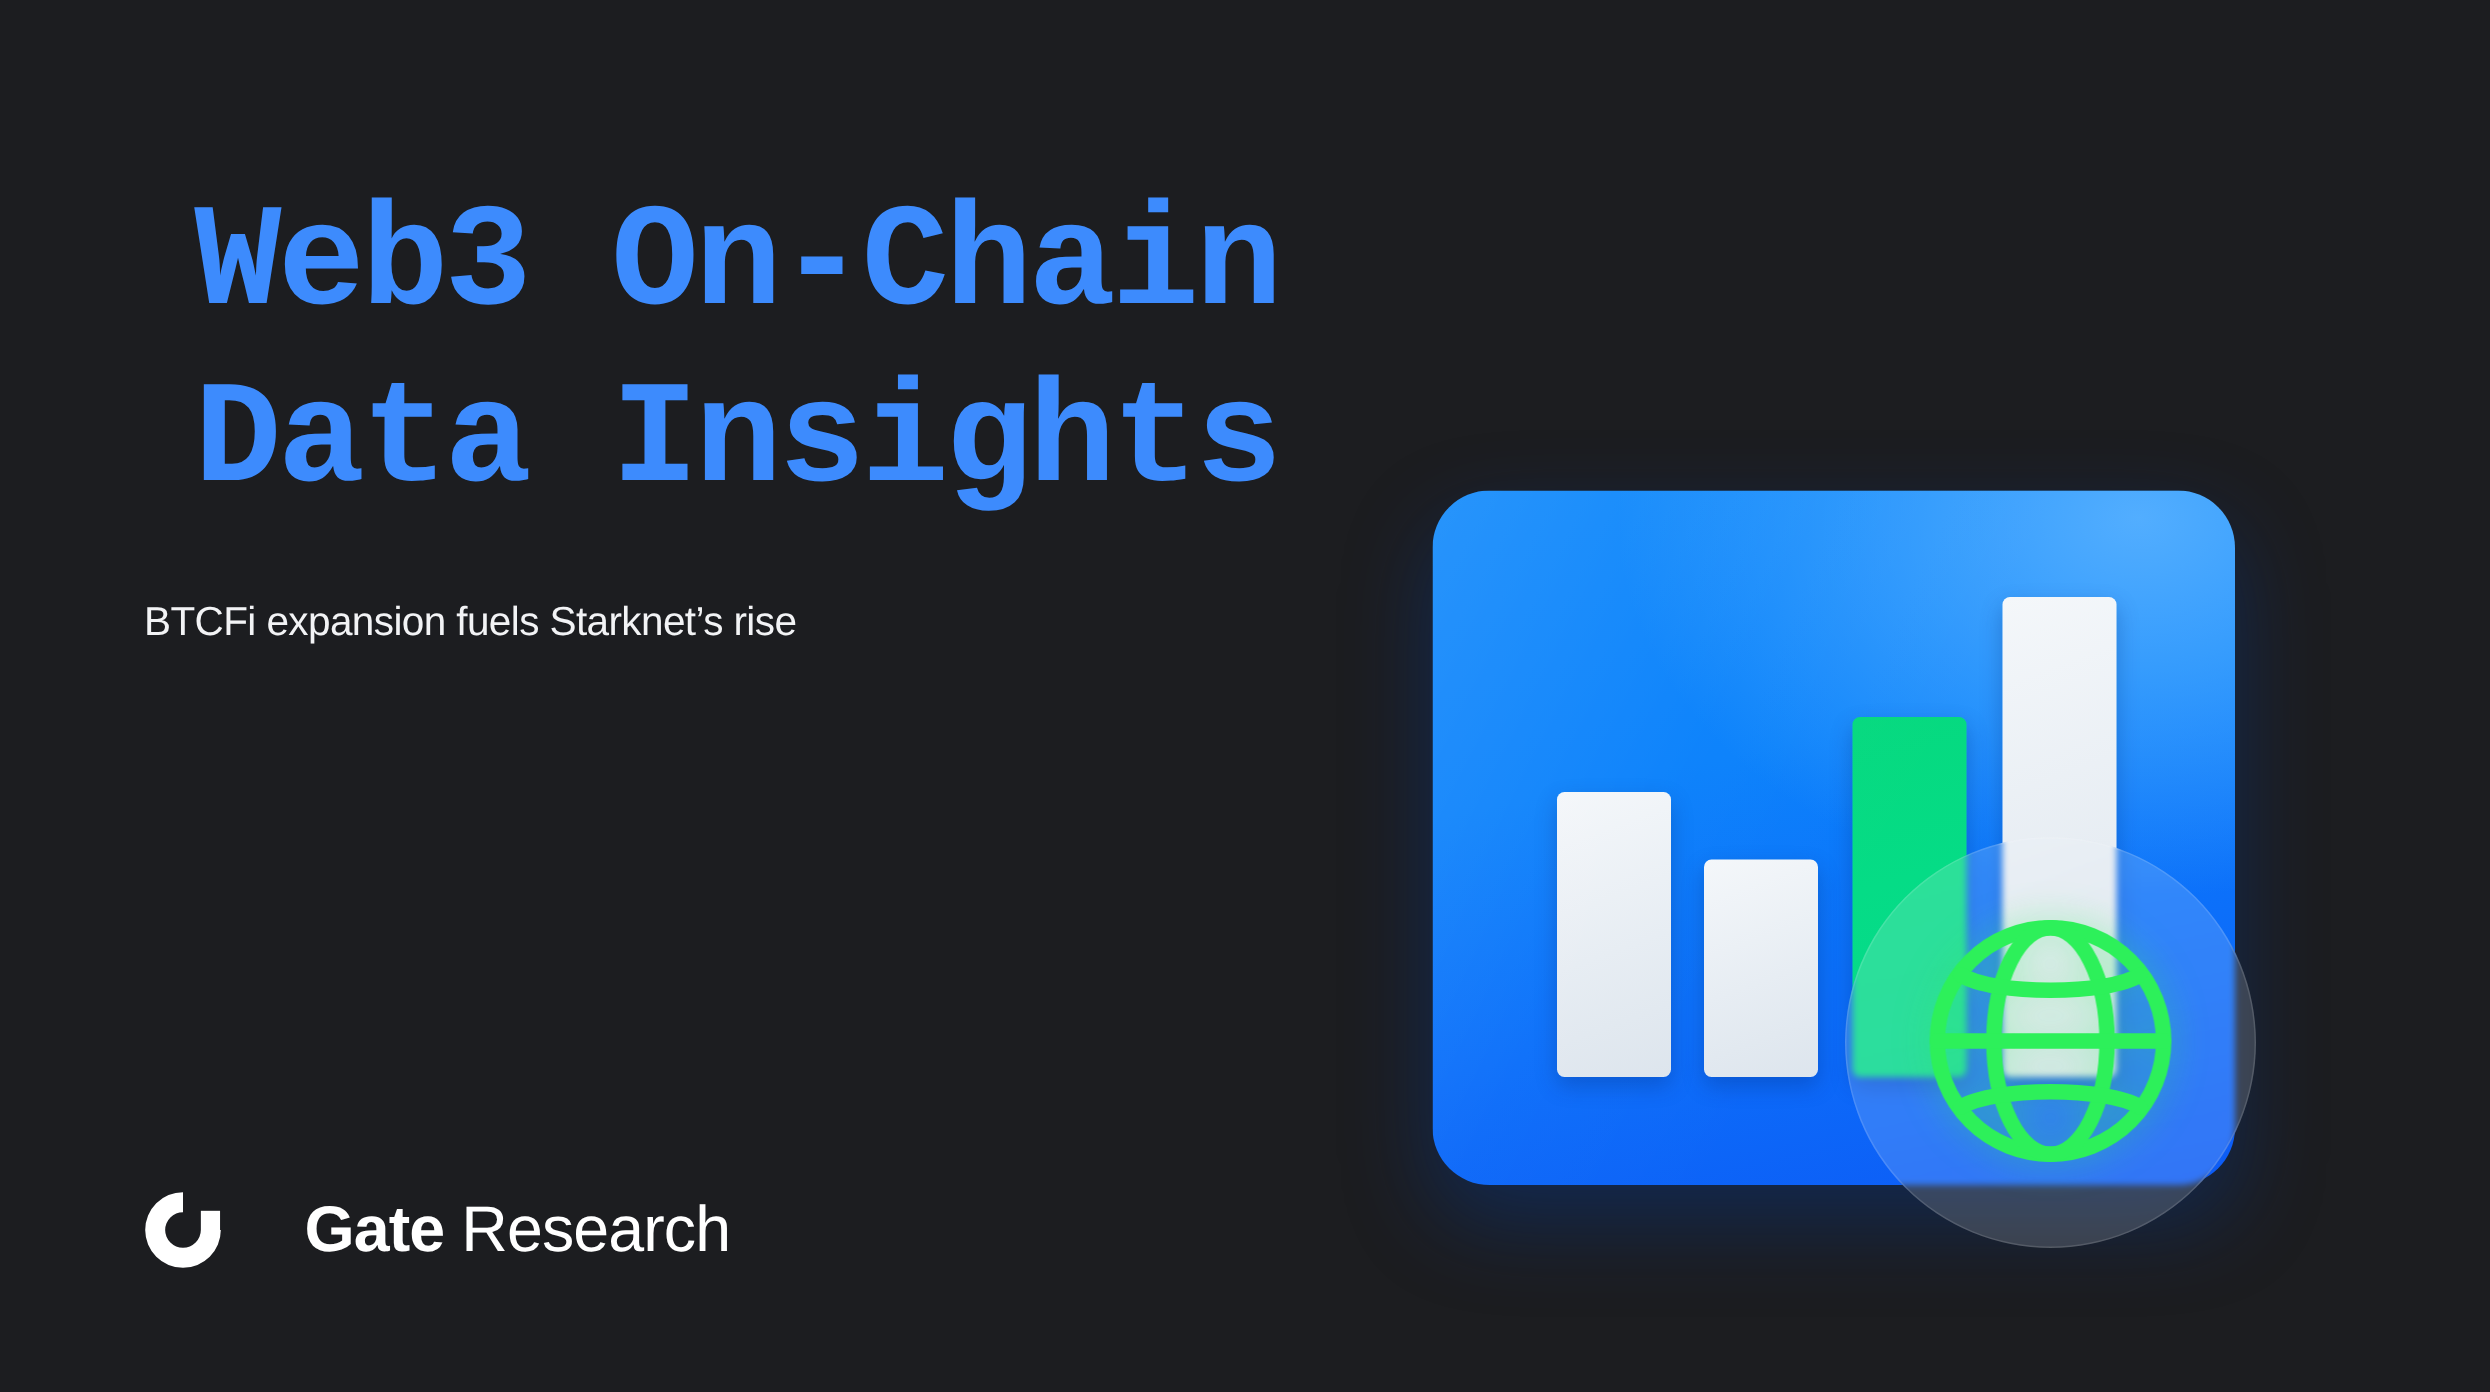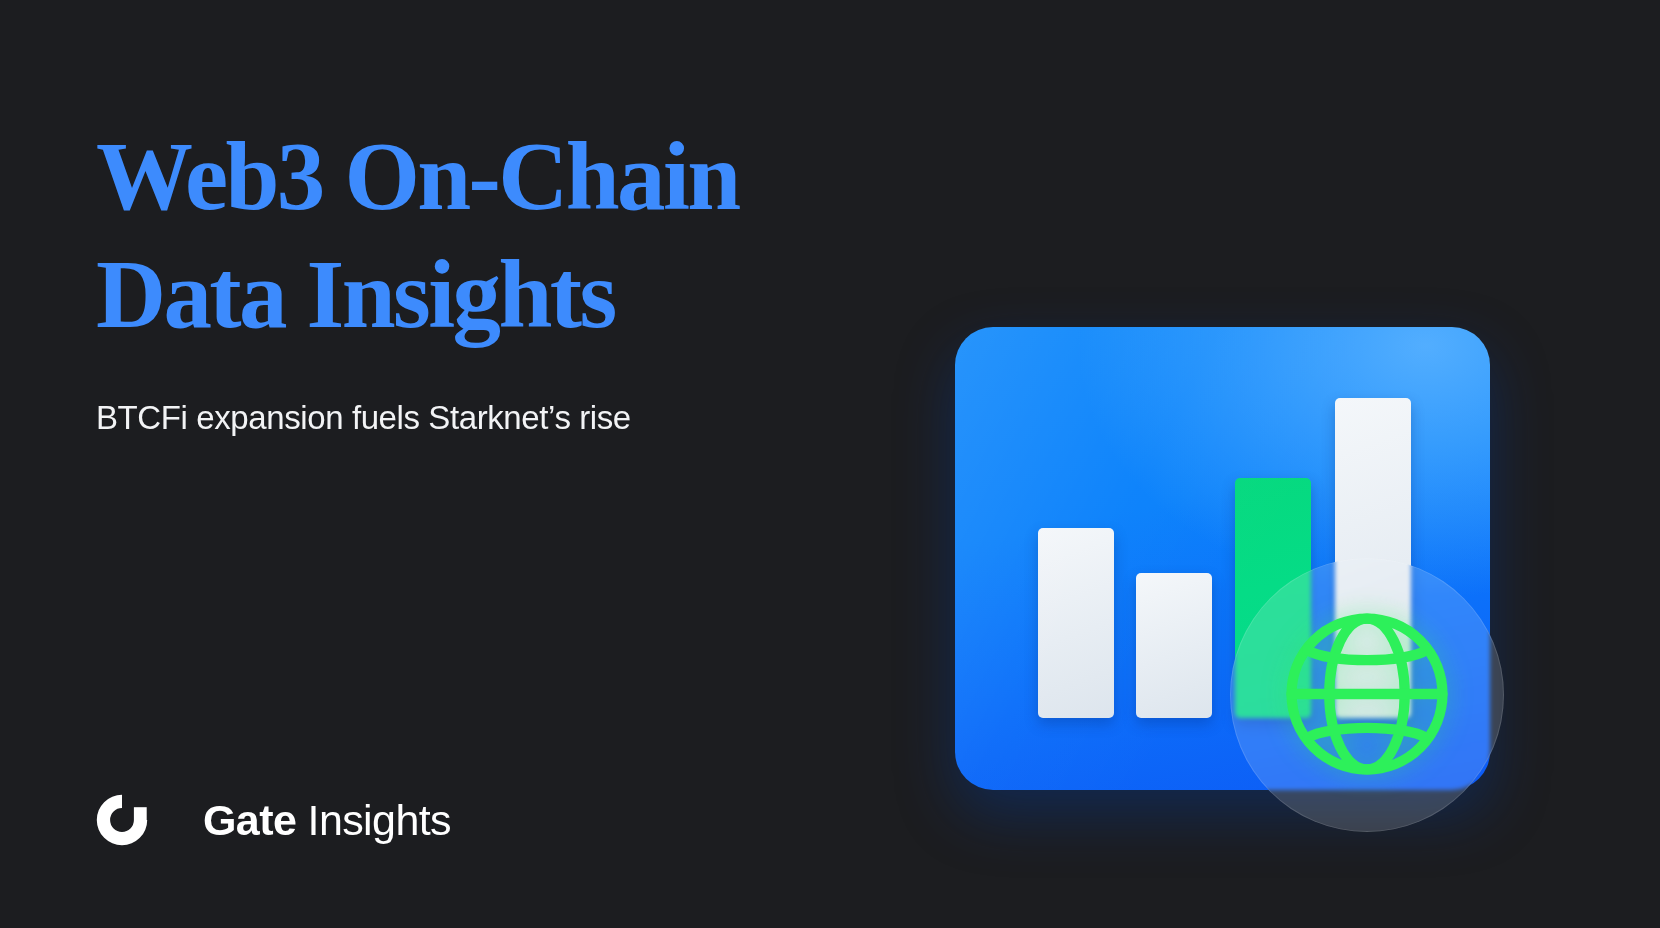--- a/index.html
+++ b/index.html
@@ -26,35 +26,36 @@
   .copy-block {
     position: absolute;
     left: 96px;
     top: 118px;
     width: 790px;
   }
 
   .headline {
     margin: 0;
     color: #3d8bfd;
-    font-family: Liberation Serif, serif;
+    font-family: Liberation Mono, monospace;
     font-weight: 700;
     font-size: 97px;
     line-height: 1.22;
     letter-spacing: -2.6px;
     white-space: pre-line;
+    text-align: center;
   }
 
   .subhead {
     margin: 0;
     padding-top: 42px;
     color: #f2f3f5;
     font-family: "Liberation Sans", sans-serif;
     font-weight: 400;
-    font-size: 33px;
+    font-size: 27px;
     line-height: 1.3;
     letter-spacing: -0.4px;
   }
 
   
   .brand {
     position: absolute;
     left: 96px;
     top: 794px;
     display: flex;
@@ -158,21 +159,21 @@
 Data Insights</h1>
     <p class="subhead">BTCFi expansion fuels Starknet’s rise</p>
   </div>
 
   <div class="brand">
     <svg class="brand-mark" viewBox="0 0 52 52">
       <path fill="#ffffff" d="M26 0.8 A25.2 25.2 0 1 0 51.2 26 L37.9 26 A11.9 11.9 0 1 1 26 14.1 Z"></path>
       <rect x="37.9" y="13.2" width="12.8" height="12.8" fill="#ffffff"></rect>
     </svg>
     <div class="brand-text">
-      <span class="brand-strong">Gate</span><span>&nbsp;</span><span class="brand-light">Insights</span>
+      <span class="brand-strong">Gate</span><span>&nbsp;</span><span class="brand-light">Research</span>
     </div>
   </div>
 
   <div class="art">
 
     <div class="art-card">
       <div class="bars">
         <div class="bar bar-light bar-1"></div>
         <div class="bar bar-light bar-2"></div>
         <div class="bar bar-accent bar-3"></div>

